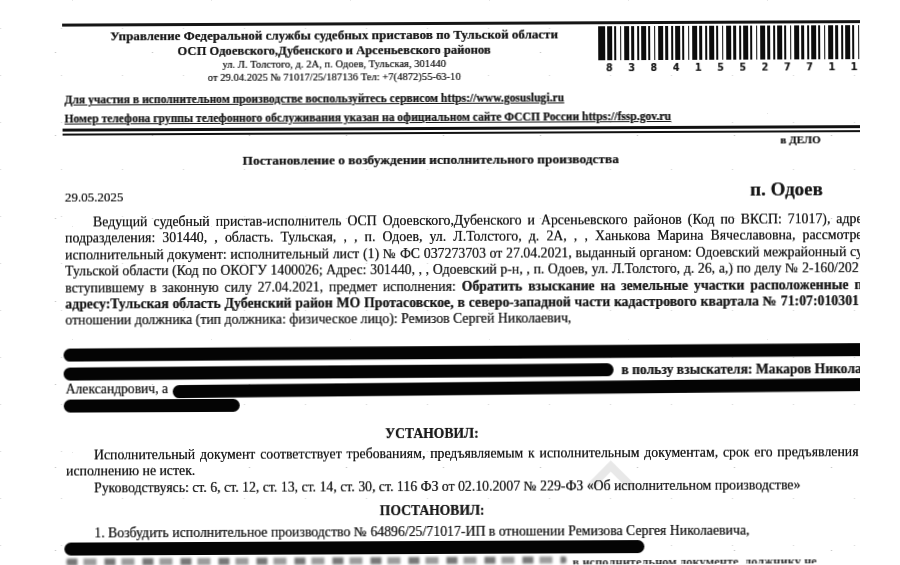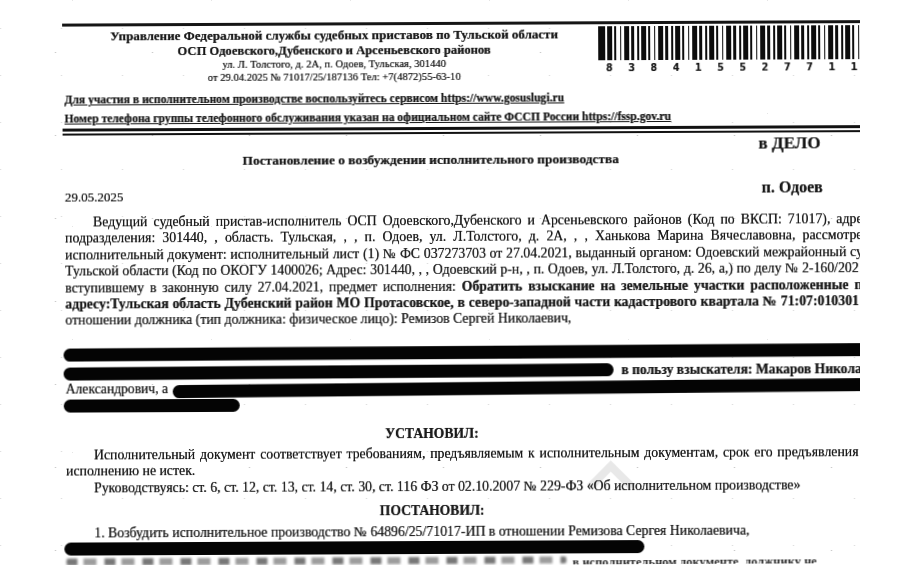--- a/index.html
+++ b/index.html
@@ -31,24 +31,24 @@
       #0c0c0c 21px 26px,#fff 26px 28px,#0c0c0c 28px 31px,#fff 31px 34px);
     border-left:5px solid #0c0c0c;border-right:3px solid #0c0c0c;
   }
   .barcode-digits{
     margin-top:1px;font-family:"DejaVu Sans Mono",monospace;font-size:11px;font-weight:700;
     word-spacing:7px;text-align:center;letter-spacing:1px;
   }
   .notice1{left:64px;top:92px;font-size:11.6px;font-weight:700;text-decoration:underline;}
   .notice2{left:64px;top:111px;font-size:11.6px;font-weight:700;text-decoration:underline;}
   .rule-double{left:62px;top:127px;width:828px;height:2px;border-top:3px solid #111;border-bottom:2px solid #111;}
-  .file-mark{right:40px;top:135px;font-size:17px;font-weight:700;}
+  .file-mark{right:40px;top:135px;font-size:11px;font-weight:700;}
   .title{left:0;top:152px;width:100%;text-align:center;font-size:13.4px;font-weight:700;}
   .date{left:64px;top:188px;font-size:13px;}
-  .place{right:38px;top:180px;font-size:16px;font-weight:700;}
+  .place{right:38px;top:180px;font-size:19px;font-weight:700;}
   .para{font-size:13.8px;line-height:16.4px;text-align:justify;}
   .indent{text-indent:28px;}
   .para1{left:64px;top:213px;width:804px;height:132px;overflow:hidden;}
   .bar{background:#040404;border-radius:7px;height:13px;}
   .bar-full{left:62px;top:346px;width:804px;transform:rotate(-0.15deg);}
   .row-creditor{left:62px;top:363px;width:806px;display:flex;align-items:center;gap:8px;}
   .row-creditor .bar{flex:1 1 auto;transform:rotate(-0.2deg);}
   .row-creditor .txt{white-space:nowrap;font-size:13.6px;font-weight:700;}
   .row-alex{left:64px;top:380px;width:802px;display:flex;align-items:center;}
   .row-alex .txt{white-space:nowrap;font-size:13.6px;font-family:Liberation Serif, serif;}

